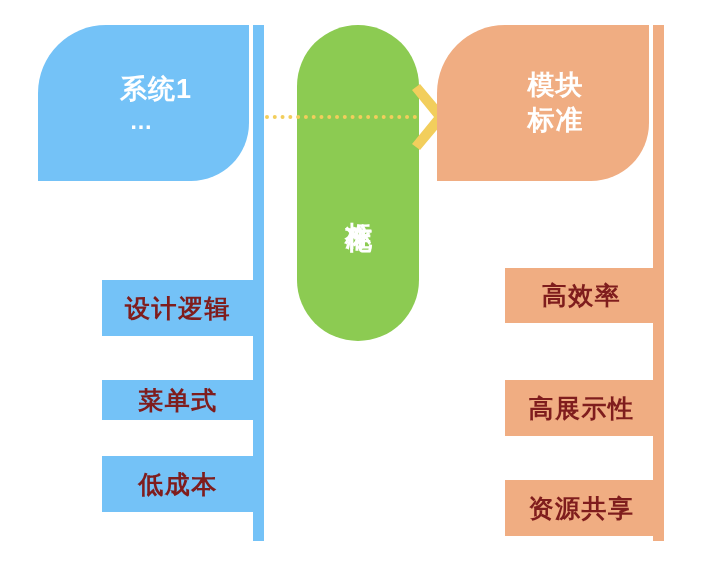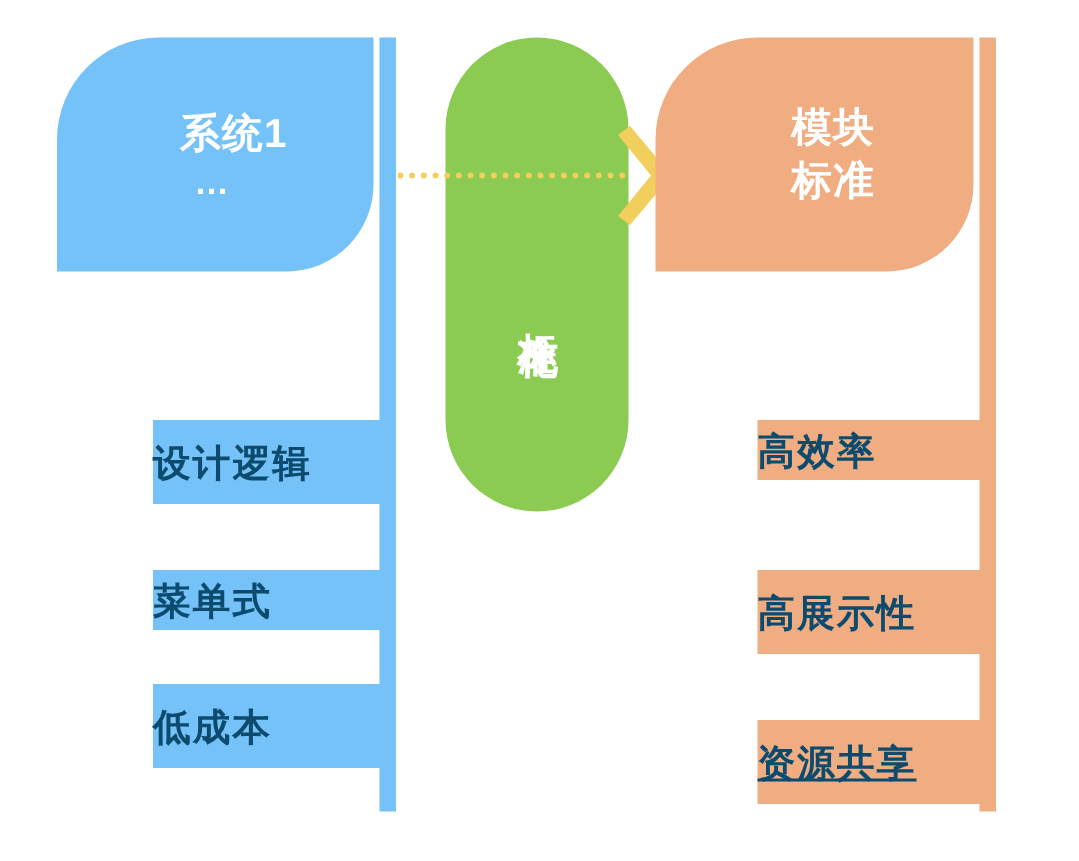--- a/index.html
+++ b/index.html
@@ -45,21 +45,22 @@
   }
 
   
   .spine { position: absolute; }
 
   
   .chip {
     position: absolute;
     display: flex;
     align-items: center;
-    color: #0c4a6e;
+    justify-content: center;
+    color: #7f1d1d;
     font-weight: bold;
     font-size: 25px;
     letter-spacing: 1.5px;
     box-sizing: border-box;
   }
 
   
   .pill {
     position: absolute;
     border-radius: 62px;
@@ -128,25 +129,25 @@
 
   <div class="spine" style="left:653px; top:25px; width:11px; height:516px; background:#F0AD82;"></div>
 
   <div class="hero" style="left:437px; top:25px; width:212px; height:156px; background:#F0AD82;">
     <div>
       <span class="hero-text">模块</span>
       <span class="hero-text">标准</span>
     </div>
   </div>
 
-  <div class="chip" style="left:505px; top:280px; width:153px; height:40px; background:#F0AD82;">
+  <div class="chip" style="left:505px; top:268px; width:153px; height:55px; background:#F0AD82;">
     <span>高效率</span>
   </div>
 
   <div class="chip" style="left:505px; top:380px; width:153px; height:56px; background:#F0AD82;">
     <span>高展示性</span>
   </div>
 
-  <div class="chip" style="left:505px; top:480px; width:153px; height:56px; background:#F0AD82;text-decoration:underline;">
+  <div class="chip" style="left:505px; top:480px; width:153px; height:56px; background:#F0AD82;">
     <span>资源共享</span>
   </div>
 
 </div>
 
 </body></html>

